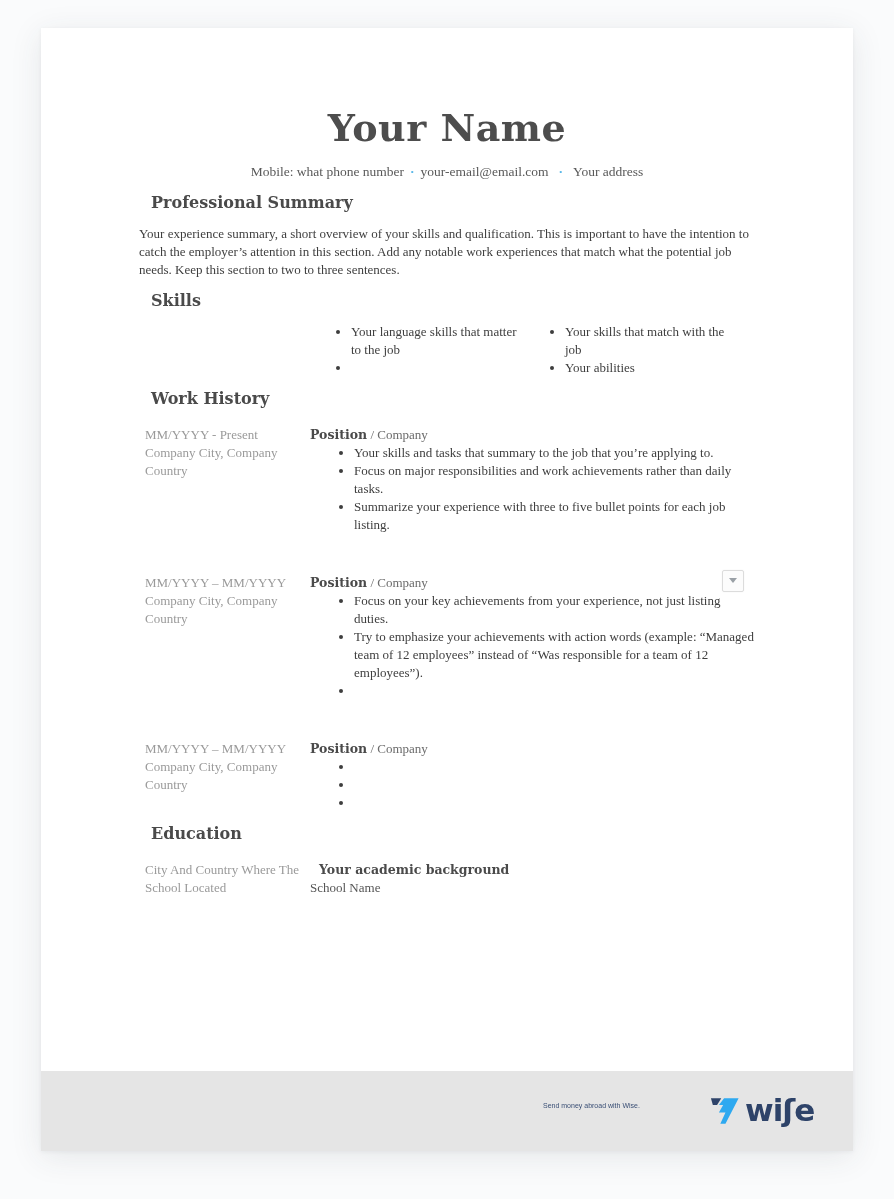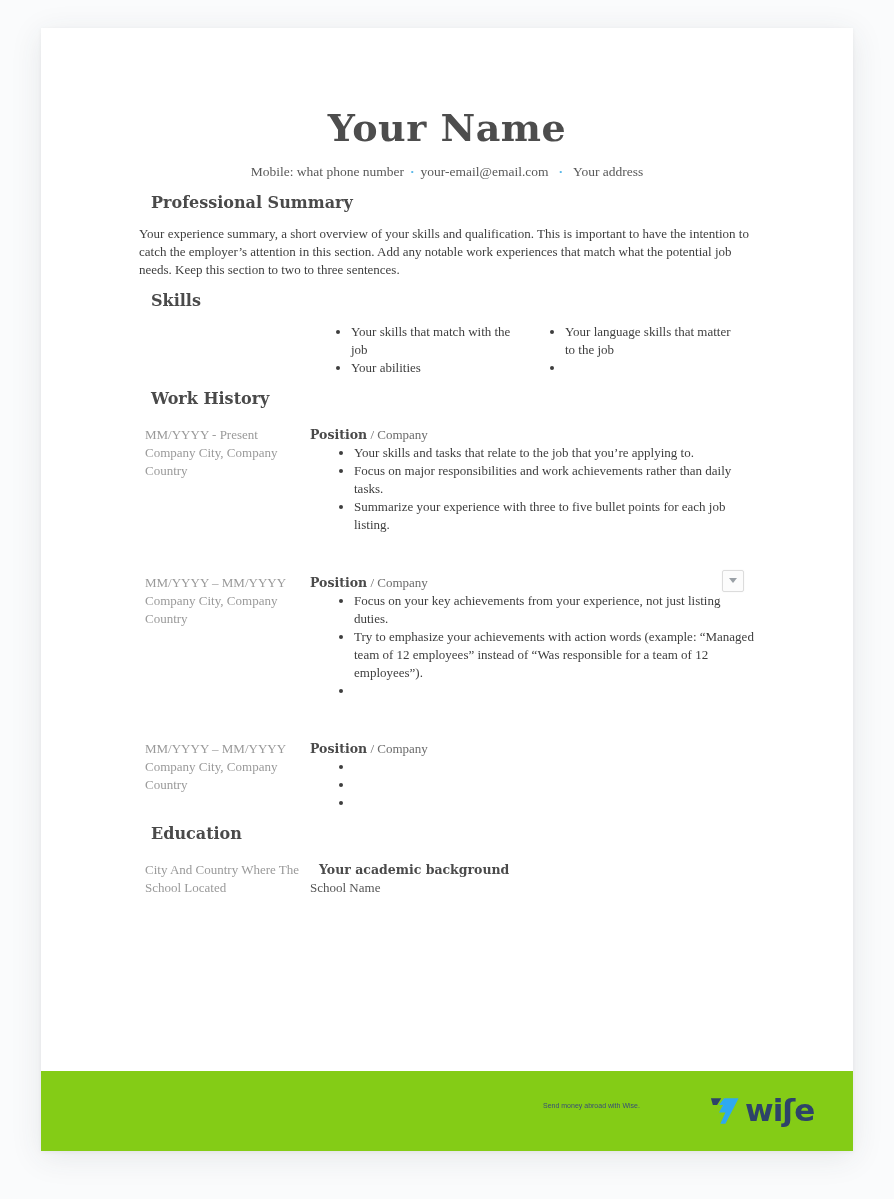--- a/index.html
+++ b/index.html
@@ -125,21 +125,21 @@
     width: 0; height: 0;
     border-left: 4px solid transparent;
     border-right: 4px solid transparent;
     border-top: 5px solid #9aa0a6;
   }
 
   .footer {
     position: absolute;
     left: 0; right: 0; bottom: 0;
     height: 80px;
-    background: #84cc16;
+    background: #e5e5e5;
   }
   .tagline {
     position: absolute;
     left: 502px; top: 31px;
     font-family: "Liberation Sans", sans-serif;
     font-size: 7px;
     color: #3a4f75;
   }
   .wise-logo {
     position: absolute;
@@ -169,43 +169,43 @@
       <div class="contact">
         <span>Mobile: what phone number</span><span class="dot">·</span><span>your-email@email.com</span><span class="dot wide">·</span><span>Your address</span>
       </div>
 
       <h2 class="sec h-summary">Professional Summary</h2>
       <p class="summary">Your experience summary, a short overview of your skills and qualification. This is important to have the intention to catch the employer’s attention in this section. Add any notable work experiences that match what the potential job needs. Keep this section to two to three sentences.</p>
 
       <h2 class="sec h-skills">Skills</h2>
       <div class="skills-cols">
         <ul>
+          <li>Your language skills that matter to the job</li>
+          <li></li>
+        </ul>
+        <ul>
           <li>Your skills that match with the job</li>
           <li>Your abilities</li>
-        </ul>
-        <ul>
-          <li>Your language skills that matter to the job</li>
-          <li></li>
         </ul>
       </div>
 
       <h2 class="sec h-work">Work History</h2>
 
       <div class="entry">
         <div class="left">
           <div>MM/YYYY - Present</div>
           <div>Company City, Company Country</div>
         </div>
         <div class="right">
           <div class="pos-line">
             <span class="pos-title">Position</span>
             <span class="pos-suffix">/ Company</span>
           </div>
           <ul>
-            <li>Your skills and tasks that relate to the job that you’re applying to.</li>
+            <li>Your skills and tasks that summary to the job that you’re applying to.</li>
             <li>Focus on major responsibilities and work achievements rather than daily tasks.</li>
             <li>Summarize your experience with three to five bullet points for each job listing.</li>
           </ul>
         </div>
       </div>
 
       <div class="entry">
         <div class="left">
           <div>MM/YYYY – MM/YYYY</div>
           <div>Company City, Company Country</div>

